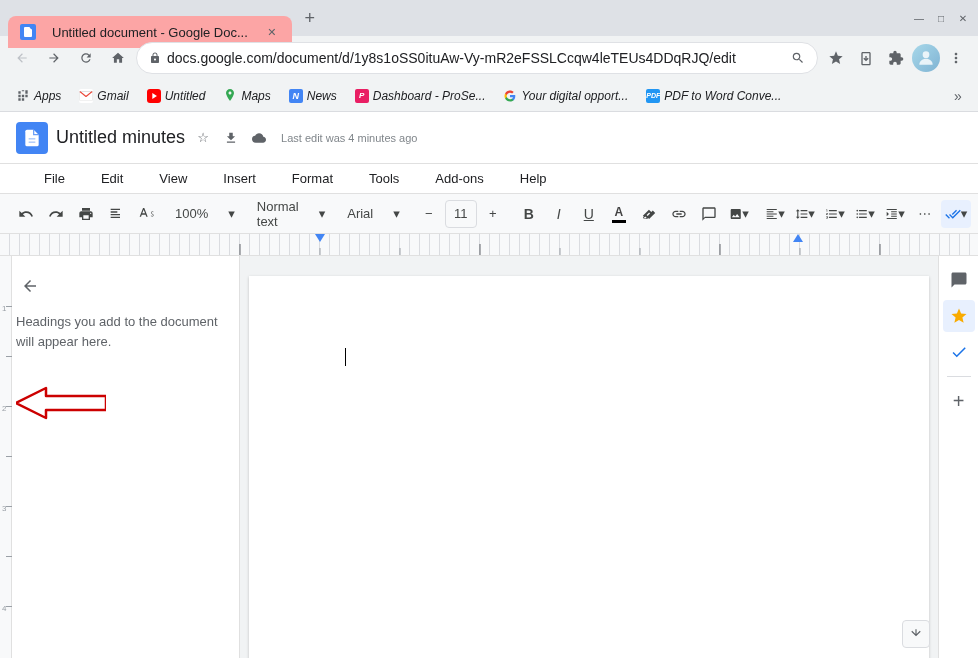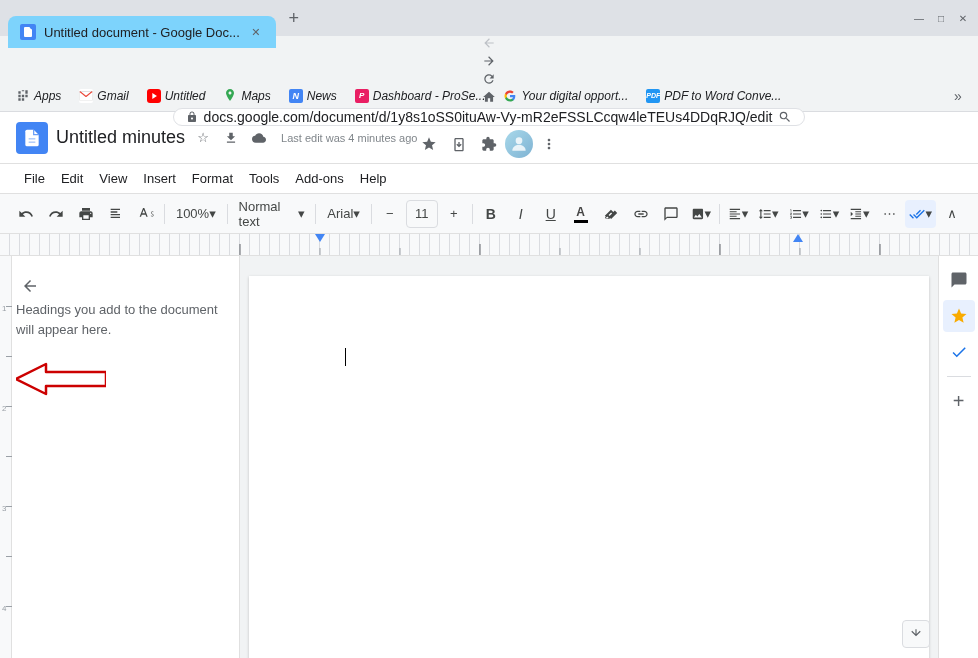--- a/index.html
+++ b/index.html
@@ -8,27 +8,27 @@
     
     .title-bar {
       background: #dee1e6;
       height: 36px;
       display: flex;
       align-items: center;
       padding: 0 8px;
       gap: 4px;
     }
     .tab-active {
-      background: #7dd3fc;
+      background: #fca5a5;
       border-radius: 8px 8px 0 0;
       height: 32px;
       display: flex;
       align-items: center;
       padding: 0 12px;
-      gap: 8px;
+      gap: 16px;
       font-size: 13px;
       color: #202124;
       margin-top: 28px;
     }
     .tab-icon {
       width: 16px;
       height: 16px;
       background: #4285f4;
       border-radius: 2px;
       display: flex; align-items: center; justify-content: center;
@@ -56,21 +56,20 @@
     }
 
     
     .nav-bar {
       background: #f1f3f4;
       height: 44px;
       display: flex;
       align-items: center;
       padding: 0 8px;
       gap: 4px;
-      flex-direction: column;
     }
     .nav-btn {
       width: 28px; height: 28px;
       border-radius: 50%;
       display: flex; align-items: center; justify-content: center;
       font-size: 14px; color: #5f6368; cursor: pointer;
     }
     .nav-btn.disabled { color: #bdc1c6; cursor: default; }
     .address-bar {
       flex: 1;
@@ -212,20 +211,21 @@
       padding: 0 16px;
       gap: 0;
       border-bottom: 1px solid #e0e0e0;
     }
     .menu-item {
       padding: 4px 8px;
       font-size: 13px;
       color: #202124;
       border-radius: 4px;
       cursor: pointer;
+      margin-left: 20px;
     }
 
     
     .toolbar {
       background: #f8f9fa;
       height: 40px;
       display: flex;
       align-items: center;
       padding: 0 12px;
       gap: 2px;
@@ -243,21 +243,21 @@
       width: 1px; height: 20px;
       background: #dadce0;
       margin: 0 2px;
     }
     .toolbar-dropdown {
       height: 28px;
       display: flex; align-items: center;
       border: 1px solid transparent;
       border-radius: 4px;
       padding: 0 6px;
-      gap: 0;
+      gap: 20px;
       font-size: 13px; color: #444746; cursor: pointer;
     }
 
     
     .ruler {
       background: #f8f9fa;
       height: 22px;
       border-bottom: 1px solid #e0e0e0;
       position: relative;
       overflow: hidden;
@@ -284,20 +284,21 @@
     }
 
     
     .outline-panel {
       width: 240px;
       background: #fff;
       border-right: 1px solid #e0e0e0;
       padding: 16px;
       display: flex;
       flex-direction: column;
+      gap: 12px;
       overflow-y: auto;
     }
     .outline-header {
       display: flex; align-items: center; justify-content: space-between;
     }
     .outline-back-btn {
       width: 28px; height: 28px;
       border-radius: 50%;
       display: flex; align-items: center; justify-content: center;
       font-size: 16px; color: #5f6368; cursor: pointer;

